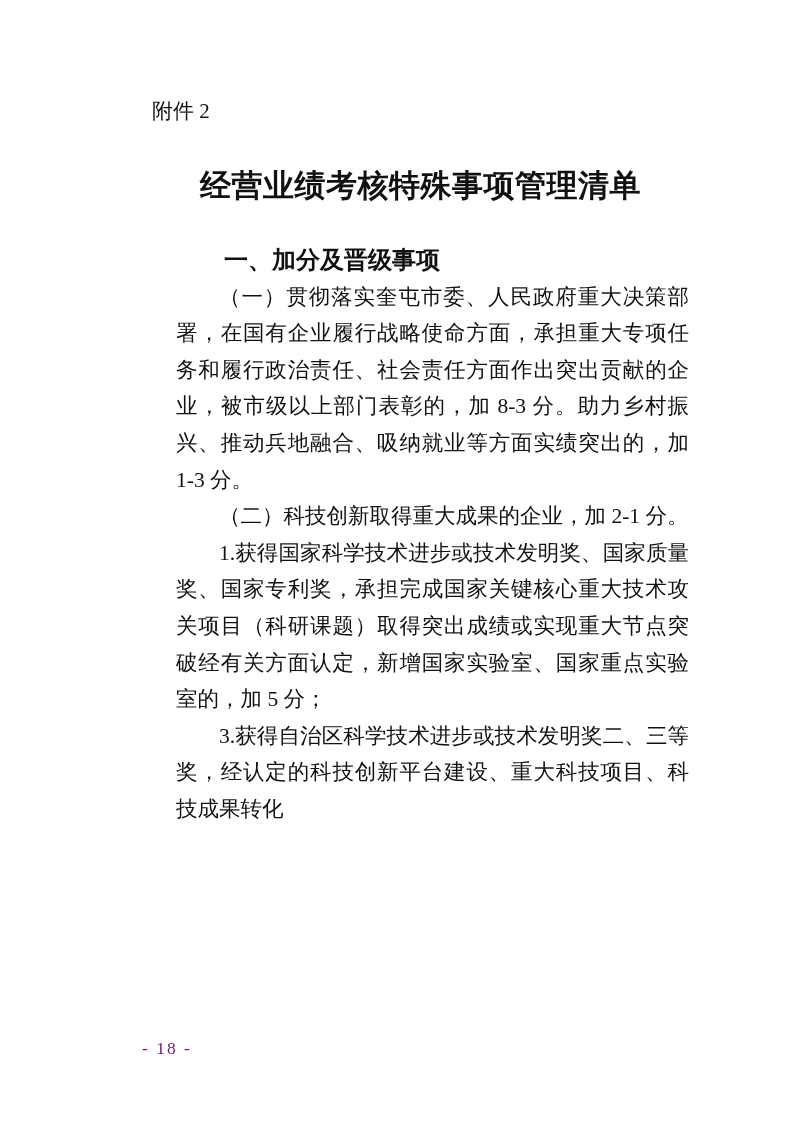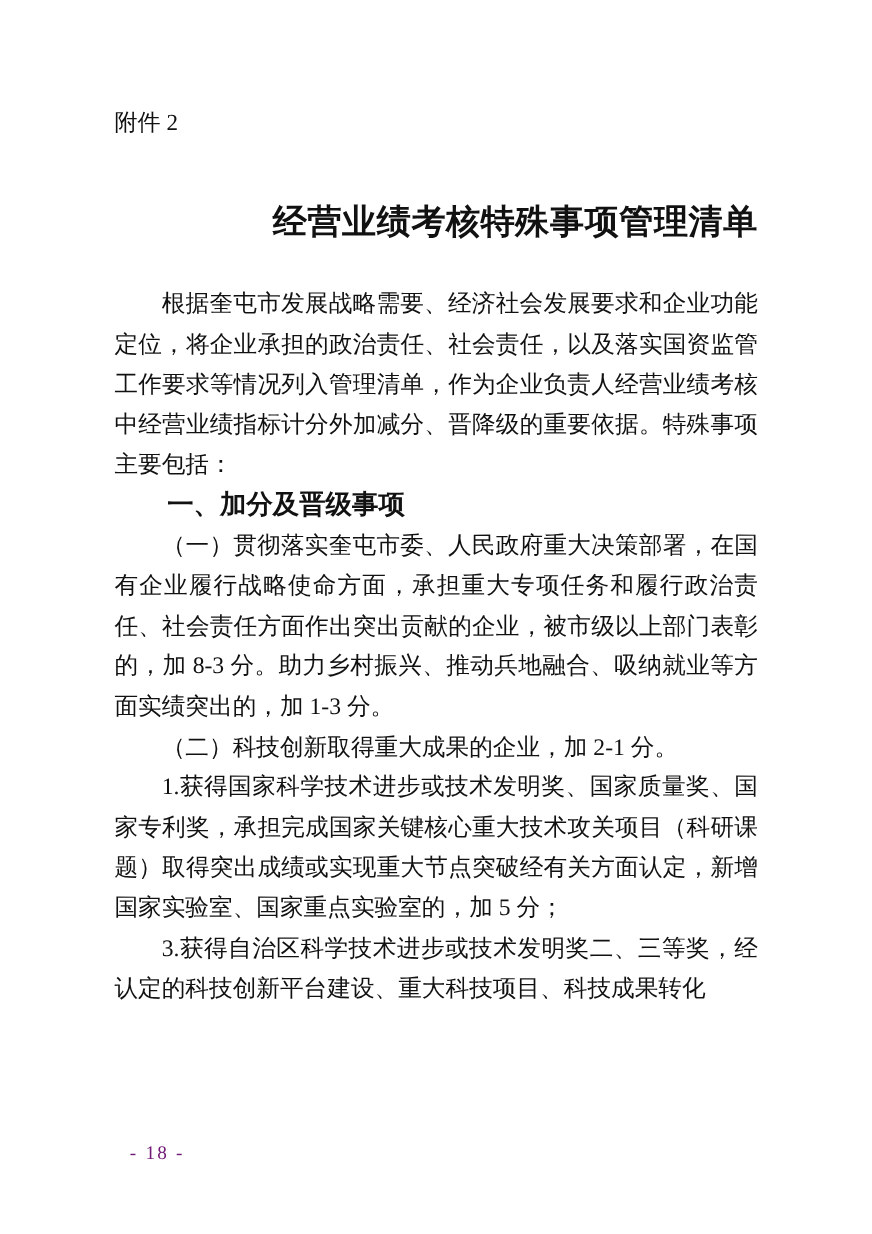--- a/index.html
+++ b/index.html
@@ -1,15 +1,15 @@
 <!DOCTYPE html>
 <html><head>
 <meta charset="utf-8">
 <style>
-  * { box-sizing: border-box; }
+  * { box-sizing: border-box; padding-left: 24px; }
   html, body {
     margin: 0;
     padding: 0;
     background: #ffffff;
   }
   .page {
     position: relative;
     width: 793px;
     height: 1122px;
     background: #ffffff;
@@ -22,24 +22,24 @@
     left: 104px;
     right: 104px;
     top: 96px;
   }
   .attachment-label {
     font-size: 21px;
     line-height: 30px;
     text-align: left;
   }
   .doc-title {
-    margin: 56px 0 0 0;
+    margin: 40px 0 0 0;
     font-size: 31px;
     font-weight: bold;
-    text-align: right;
+    text-align: center;
     line-height: 40px;
     letter-spacing: 0.5px;
   }
   .body-text {
     margin-top: 36px;
     font-size: 21.5px;
     line-height: 36.6px;
     text-align: justify;
     text-align-last: left;
   }
@@ -66,21 +66,20 @@
 </head>
 <body>
 
 <div class="page">
   <div class="content">
     <div class="attachment-label">附件 2</div>
 
     <h1 class="doc-title">经营业绩考核特殊事项管理清单</h1>
 
     <div class="body-text">
-      <p>根据奎屯市发展战略需要、经济社会发展要求和企业功能定位，将企业承担的政治责任、社会责任，以及落实国资监管工作要求等情况列入管理清单，作为企业负责人经营业绩考核中经营业绩指标计分外加减分、晋降级的重要依据。特殊事项主要包括：</p>
 
       <p class="section-heading">一、加分及晋级事项</p>
 
       <p>（一）贯彻落实奎屯市委、人民政府重大决策部署，在国有企业履行战略使命方面，承担重大专项任务和履行政治责任、社会责任方面作出突出贡献的企业，被市级以上部门表彰的，加 8-3 分。助力乡村振兴、推动兵地融合、吸纳就业等方面实绩突出的，加 1-3 分。</p>
 
       <p>（二）科技创新取得重大成果的企业，加 2-1 分。</p>
 
       <p>1.获得国家科学技术进步或技术发明奖、国家质量奖、国家专利奖，承担完成国家关键核心重大技术攻关项目（科研课题）取得突出成绩或实现重大节点突破经有关方面认定，新增国家实验室、国家重点实验室的，加 5 分；</p>
 
 

